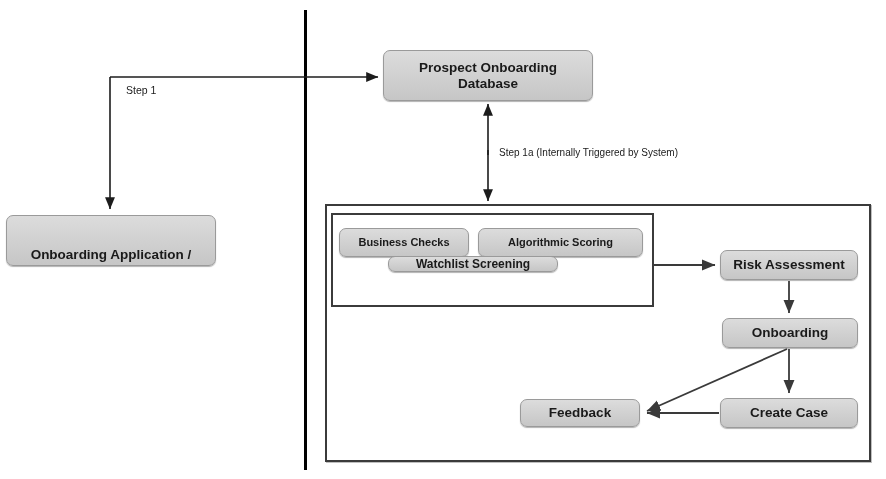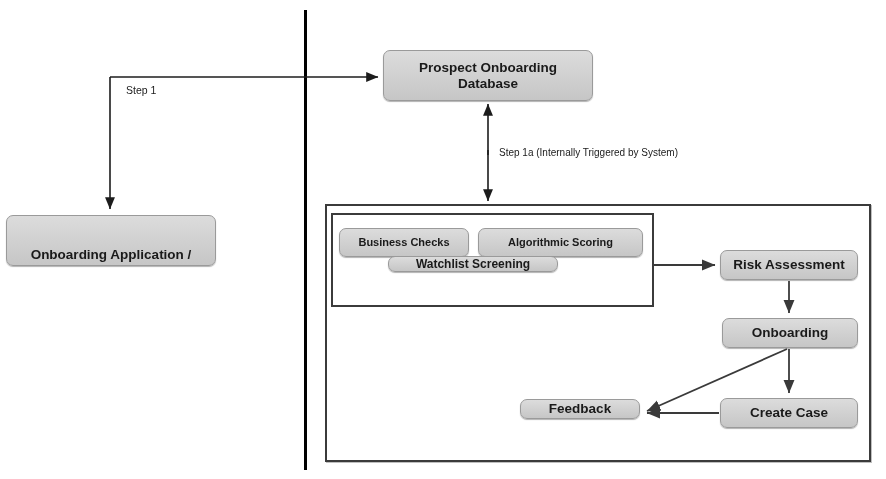--- a/index.html
+++ b/index.html
@@ -100,21 +100,21 @@
   <div class="node" style="left:478px; top:228px; width:165px; height:29px; font-size:11px;">Algorithmic Scoring</div>
 
   <div class="node" style="left:388px; top:256px; width:170px; height:16px; font-size:12px;">Watchlist Screening</div>
 
   <div class="node" style="left:720px; top:250px; width:138px; height:30px; font-size:13.5px;">Risk Assessment</div>
 
   <div class="node" style="left:722px; top:318px; width:136px; height:30px; font-size:13.5px;">Onboarding</div>
 
   <div class="node" style="left:720px; top:398px; width:138px; height:30px; font-size:13.5px;">Create Case</div>
 
-  <div class="node" style="left:520px; top:399px; width:120px; height:20px; font-size:13.5px;">Feedback</div>
+  <div class="node" style="left:520px; top:399px; width:120px; height:28px; font-size:13.5px;">Feedback</div>
 
   <div class="caption" style="left:126px; top:84px; font-size:10.5px;text-align:right;">Step 1</div>
 
   <div class="caption" style="left:499px; top:147px; font-size:10px;">Step 1a (Internally Triggered by System)</div>
 
 
   <svg id="wires" viewBox="0 0 886 479">
     <defs>
       <marker id="ah" markerWidth="9" markerHeight="9" refX="7.4" refY="3.1" orient="auto" markerUnits="strokeWidth">
         <path d="M0,0 L7.6,3.1 L0,6.2 z" fill="#1c1c1c"></path>

